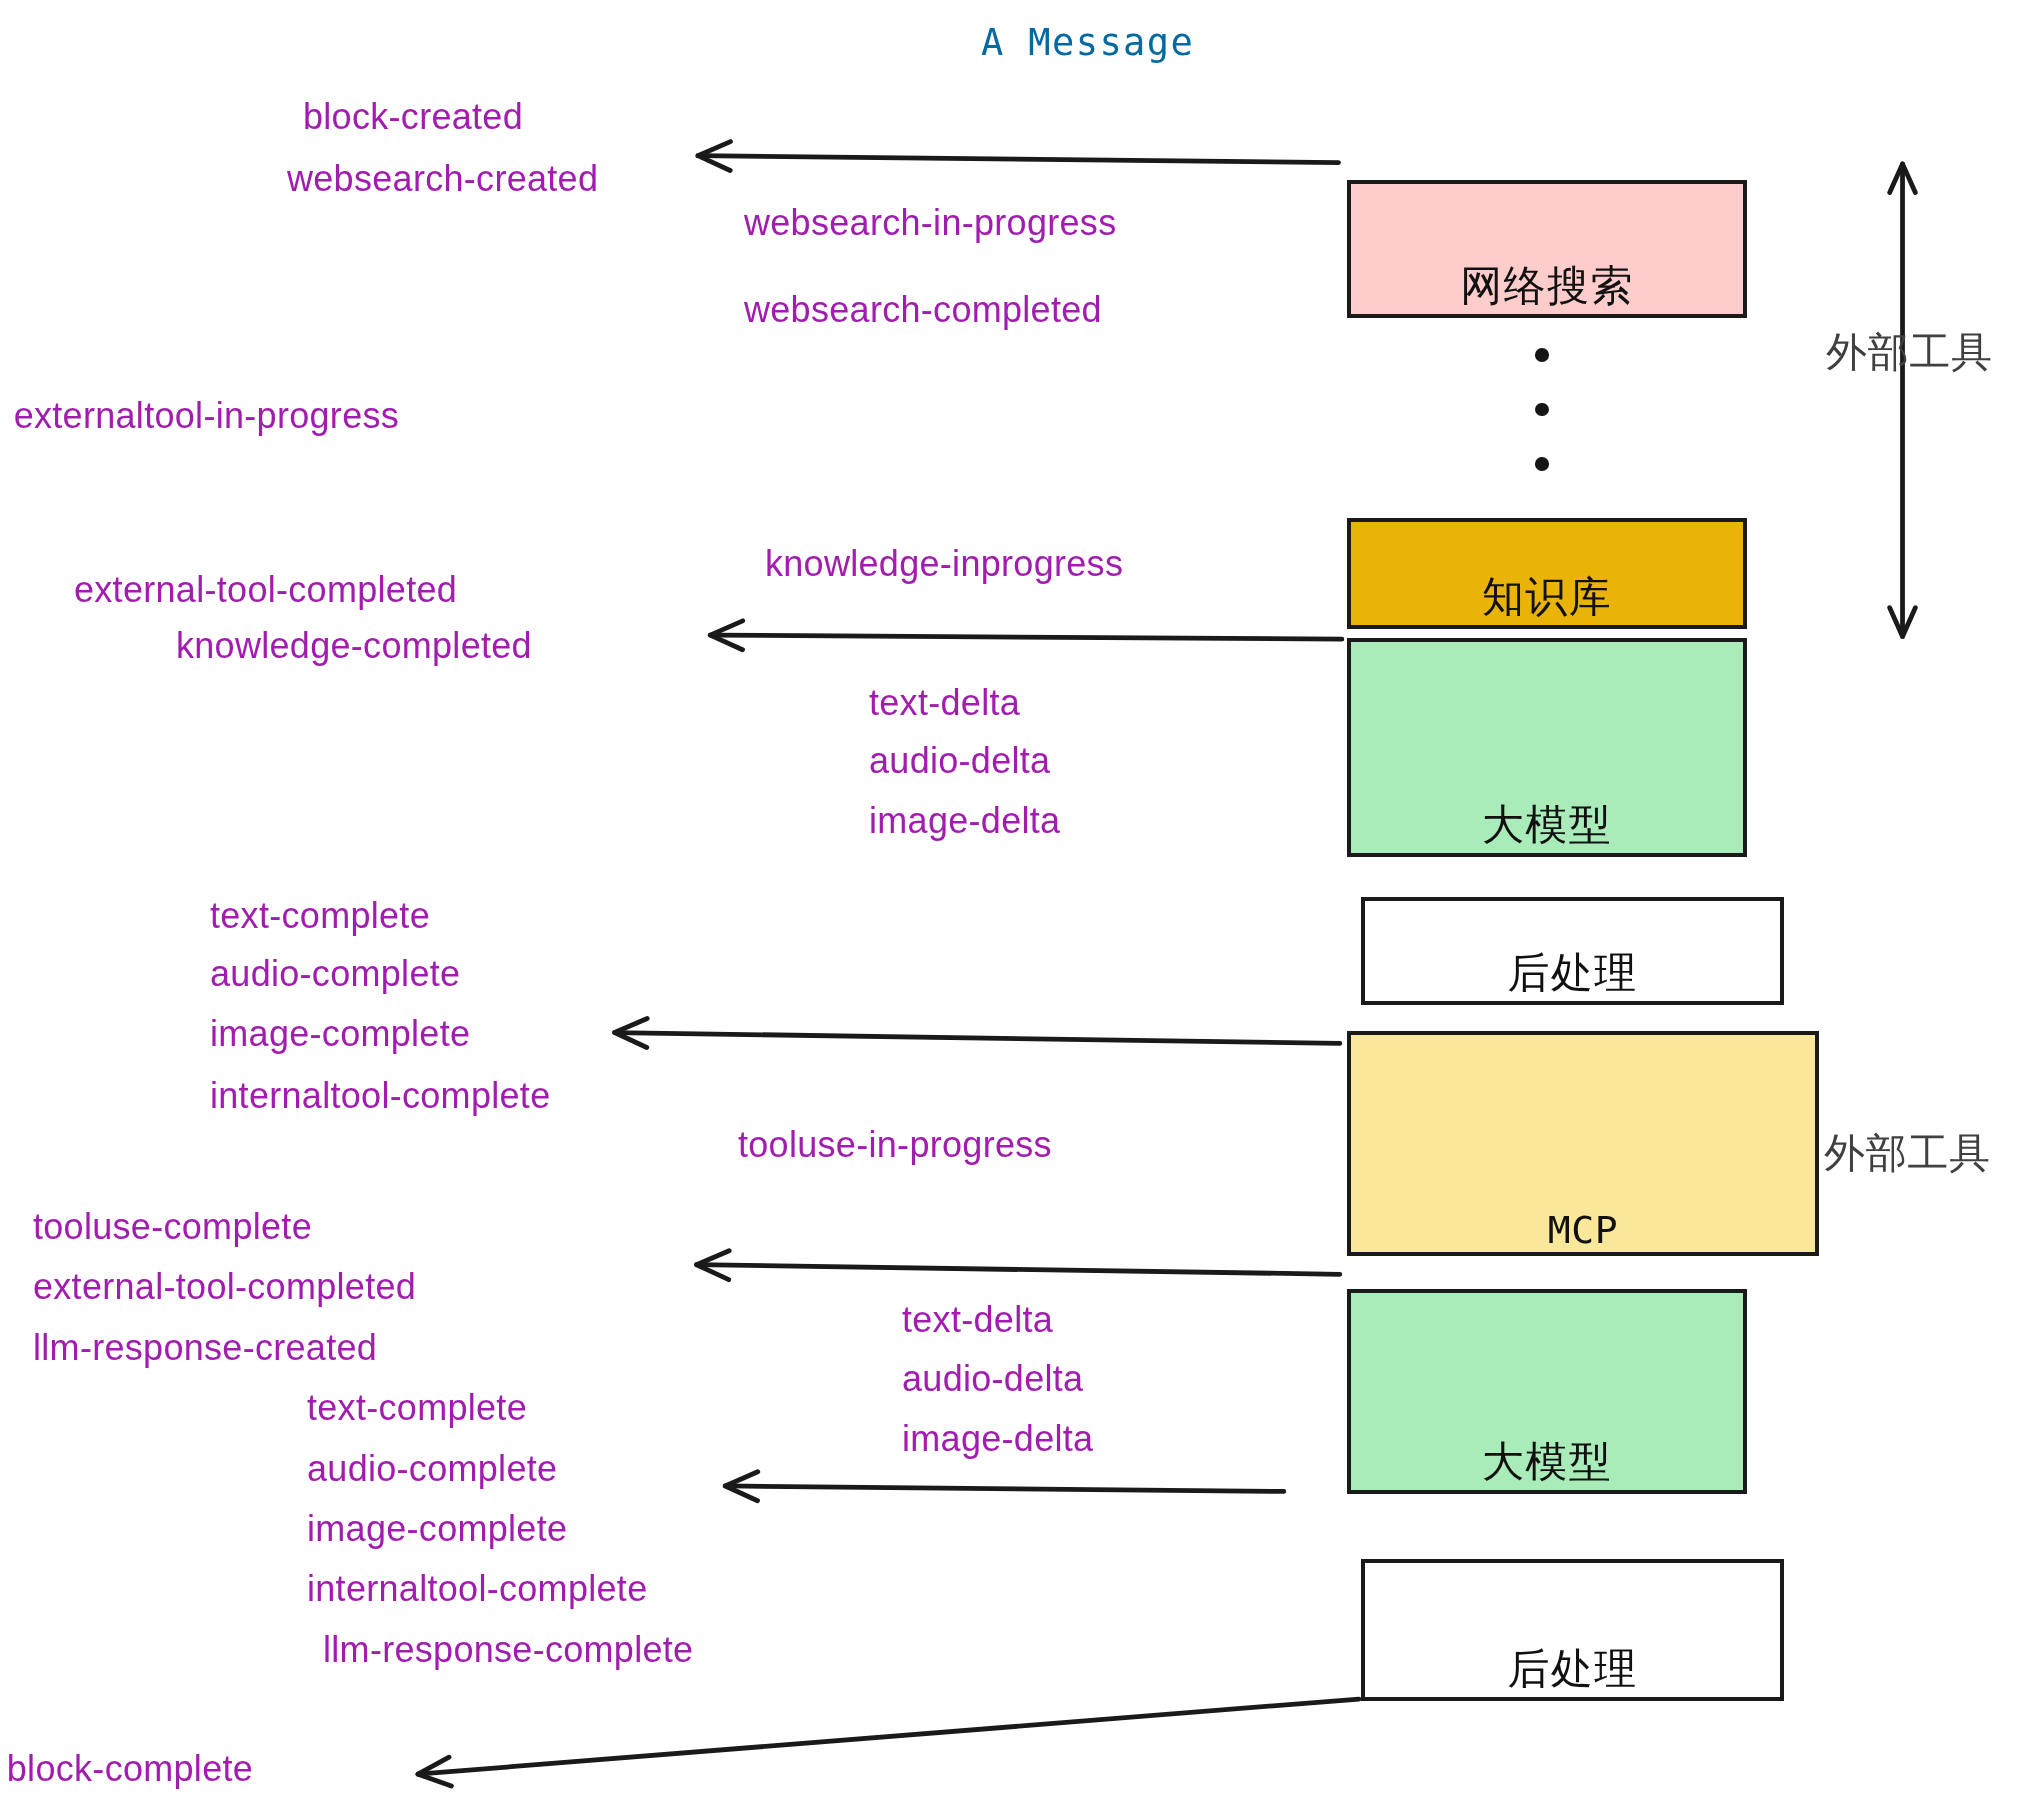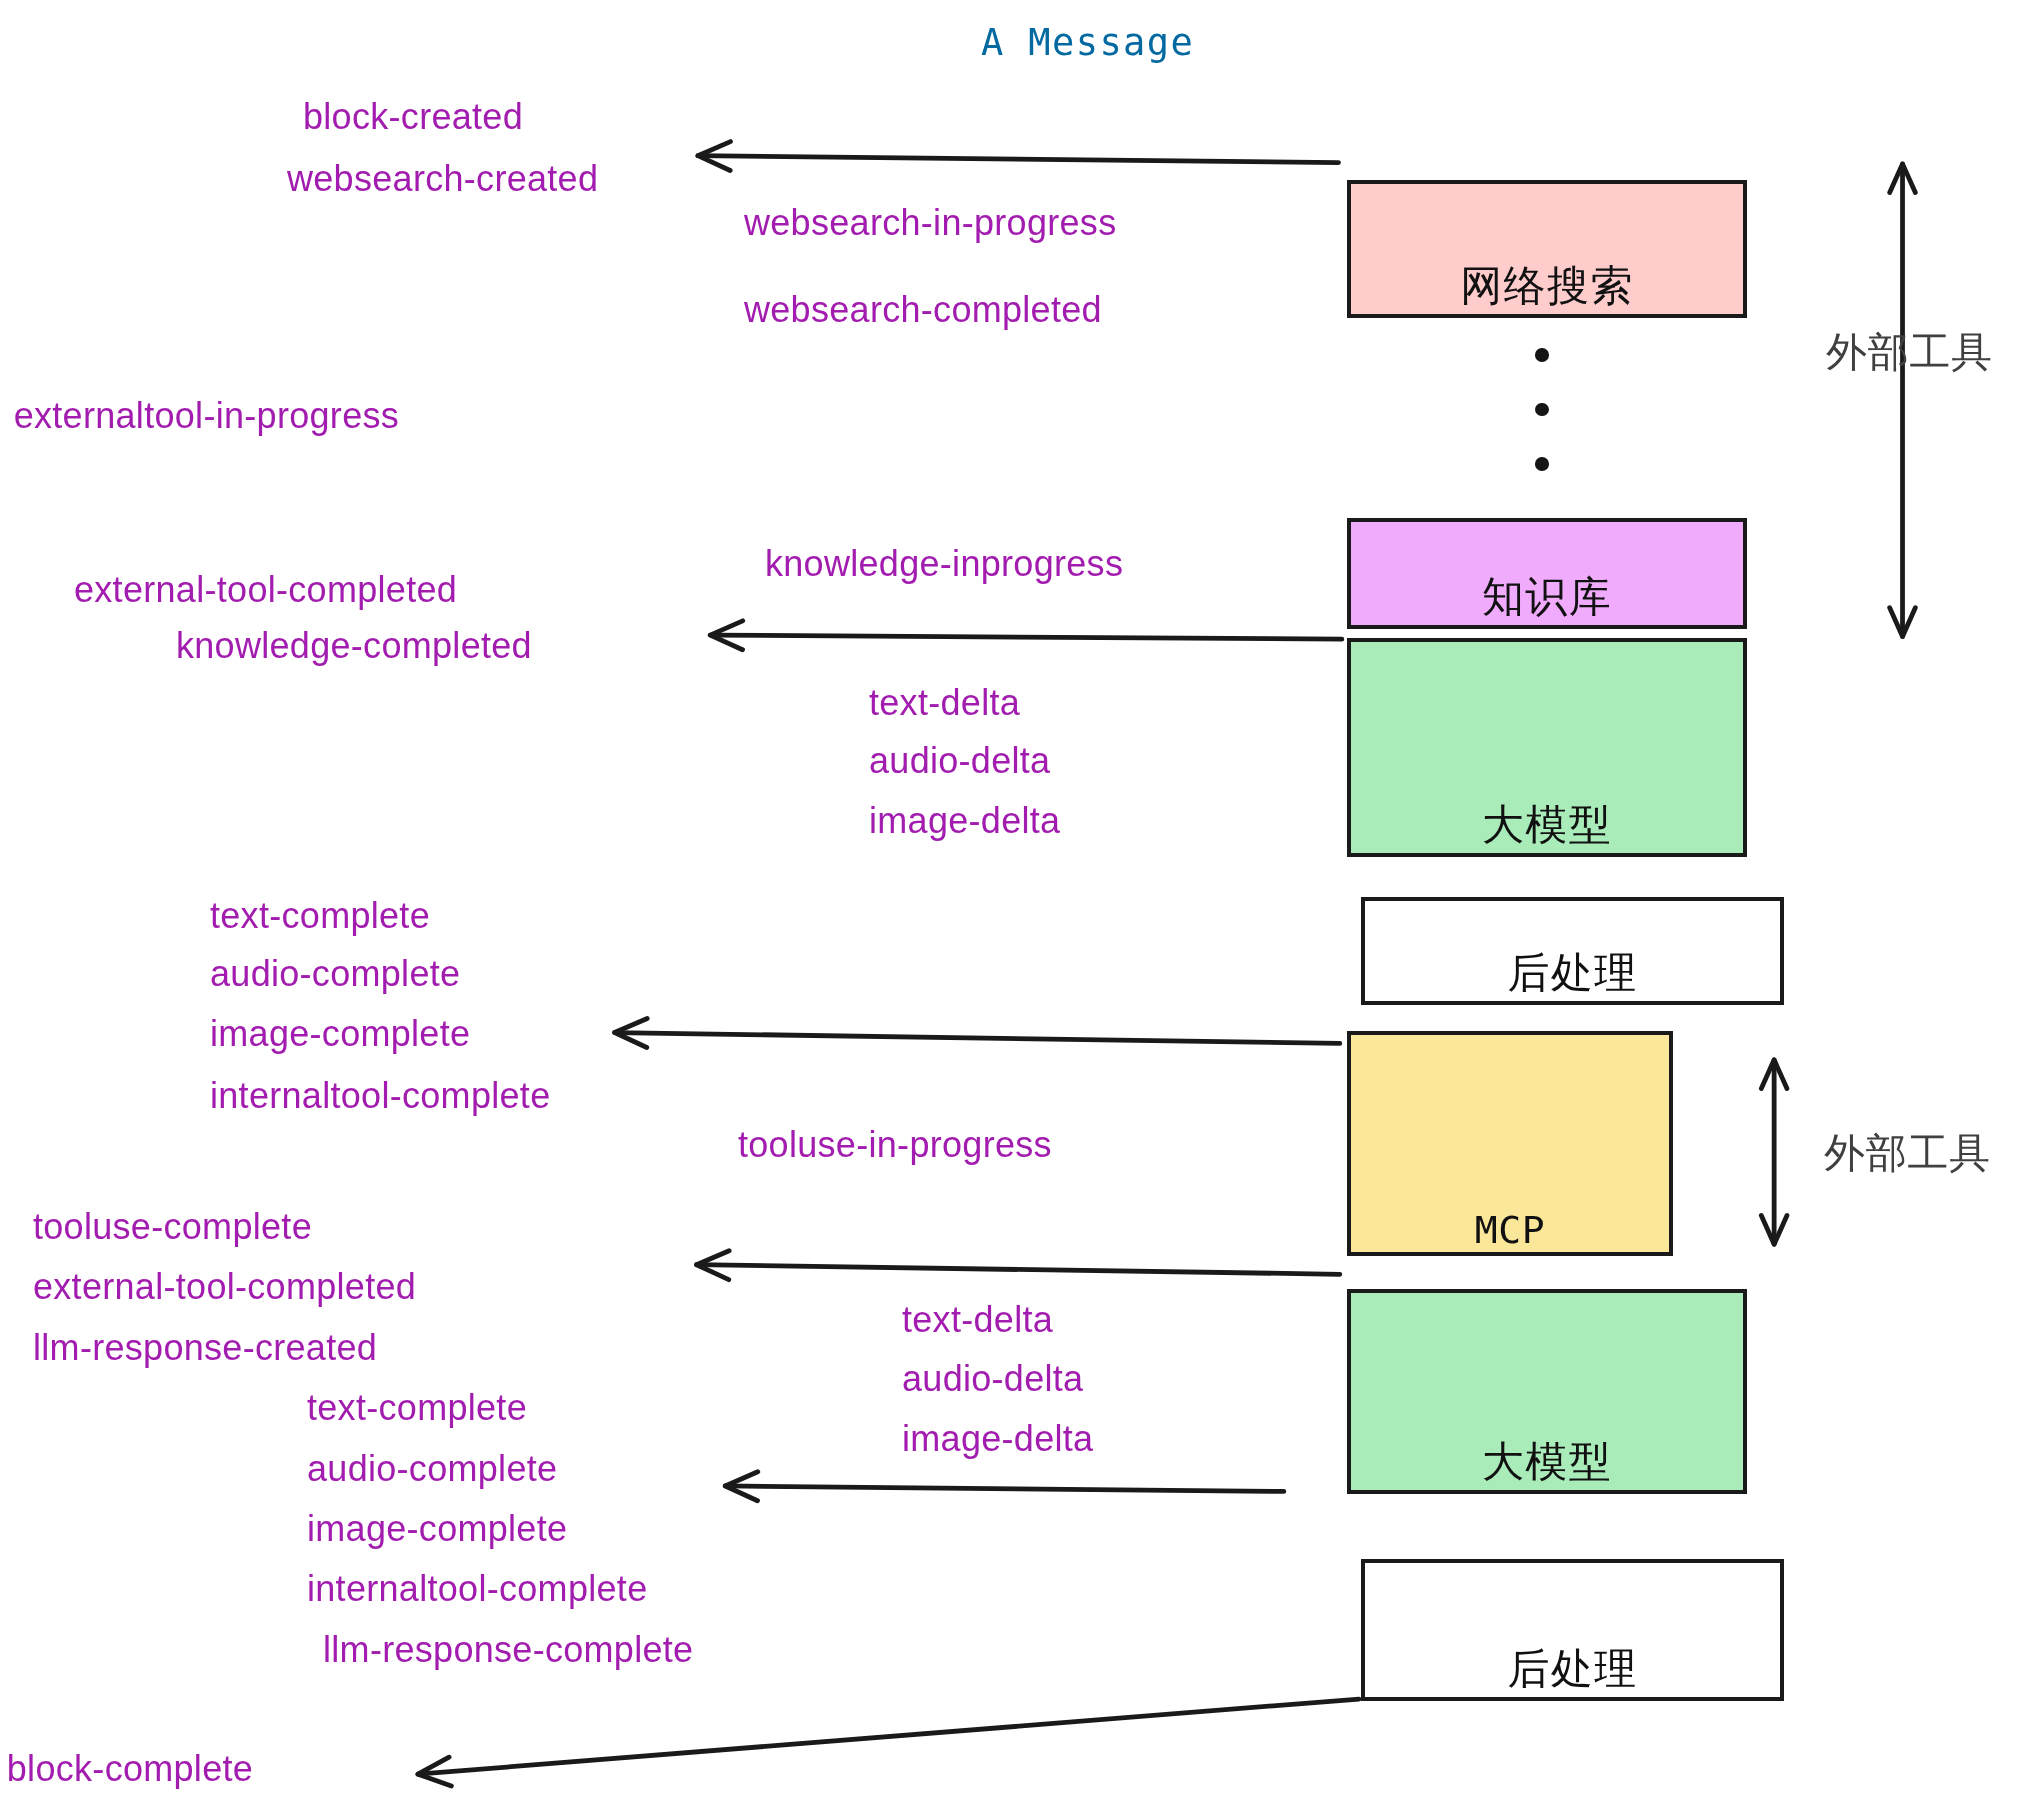--- a/index.html
+++ b/index.html
@@ -108,30 +108,30 @@
       <path d="M 2804.75698084074 889.9979087456338 L 2786 932 L 2767.24301915926 889.9979087456338" fill="none" stroke="#1A1A1A" stroke-width="7" stroke-linecap="round" stroke-linejoin="round"></path>
       <line x1="2598" y1="1552" x2="2598" y2="1822" stroke="#1A1A1A" stroke-width="7" stroke-linecap="round"></line>
       <path d="M 2579.24301915926 1594.0020912543662 L 2598 1552 L 2616.75698084074 1594.0020912543662" fill="none" stroke="#1A1A1A" stroke-width="7" stroke-linecap="round" stroke-linejoin="round"></path>
       <path d="M 2616.75698084074 1779.9979087456338 L 2598 1822 L 2579.24301915926 1779.9979087456338" fill="none" stroke="#1A1A1A" stroke-width="7" stroke-linecap="round" stroke-linejoin="round"></path>
     </svg>
 
   <div id="nodes-root">
       <div class="nodebox" style="left: 1347px; top: 180px; width: 400px; height: 138px; background: rgb(255, 204, 204); border-color: rgb(26, 26, 26);">
         <span class="label">网络搜索</span>
       </div>
-      <div class="nodebox" style="left: 1347px; top: 518px; width: 400px; height: 111px; background: #f0abfc; border-color: rgb(26, 26, 26);">
+      <div class="nodebox" style="left: 1347px; top: 518px; width: 400px; height: 111px; background: #eab308; border-color: rgb(26, 26, 26);">
         <span class="label">知识库</span>
       </div>
       <div class="nodebox" style="left: 1347px; top: 638px; width: 400px; height: 219px; background: rgb(169, 236, 185); border-color: rgb(26, 26, 26);">
         <span class="label">大模型</span>
       </div>
       <div class="nodebox" style="left: 1361px; top: 897px; width: 423px; height: 108px; background: rgb(255, 255, 255); border-color: rgb(26, 26, 26);">
         <span class="label">后处理</span>
       </div>
-      <div class="nodebox mcp" style="left: 1347px; top: 1031px; width: 326px; height: 225px; background: rgb(251, 231, 154); border-color: rgb(26, 26, 26);">
+      <div class="nodebox mcp" style="left: 1347px; top: 1031px; width: 472px; height: 225px; background: rgb(251, 231, 154); border-color: rgb(26, 26, 26);">
         <span class="label">MCP</span>
       </div>
       <div class="nodebox" style="left: 1347px; top: 1289px; width: 400px; height: 205px; background: rgb(169, 236, 185); border-color: rgb(26, 26, 26);">
         <span class="label">大模型</span>
       </div>
       <div class="nodebox" style="left: 1361px; top: 1559px; width: 423px; height: 142px; background: rgb(255, 255, 255); border-color: rgb(26, 26, 26);">
         <span class="label">后处理</span>
       </div>
     </div>
 

